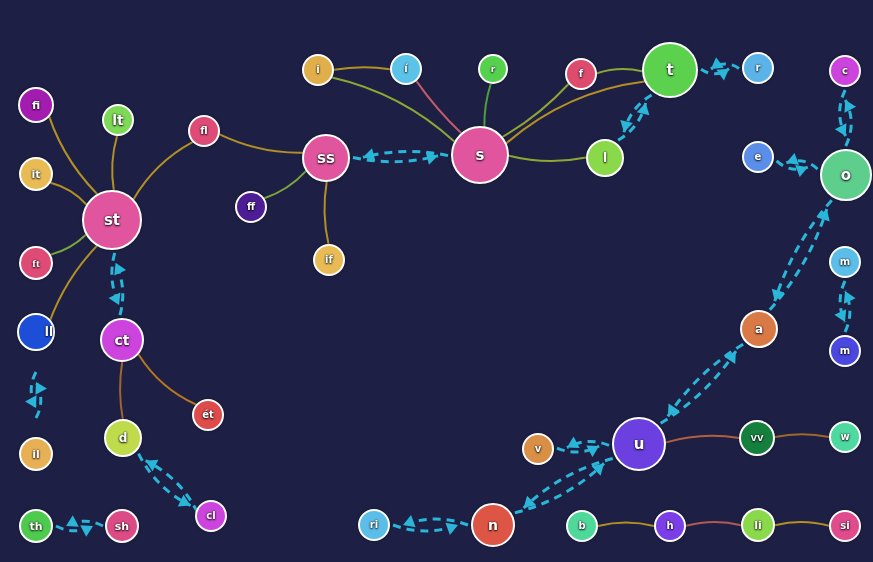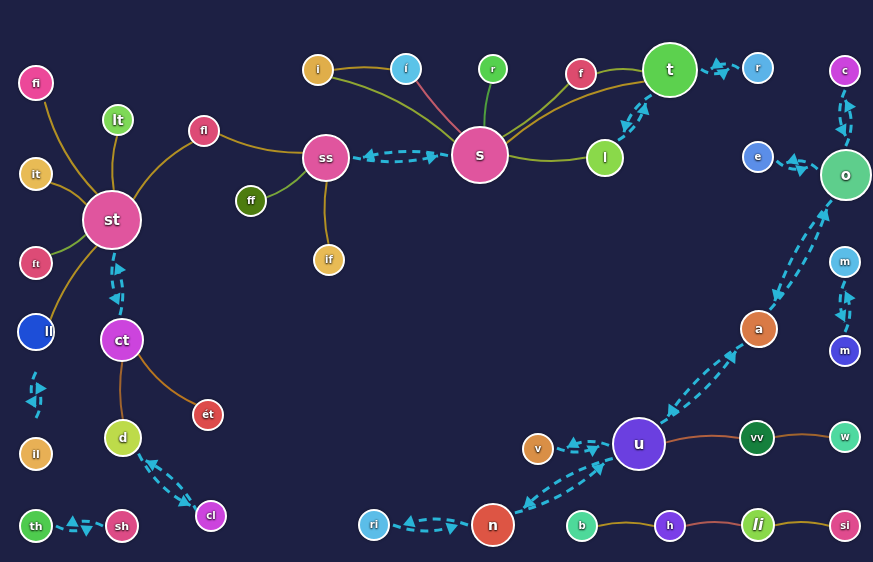--- a/index.html
+++ b/index.html
@@ -128,21 +128,21 @@
       <path d="M 514.860991073861 512.8716419384745 Q 565.9217026778417 499.8185074184577 604.0224142818225 463.40537289844093" stroke="#29b6d8" stroke-width="3" stroke-dasharray="8,6" fill="none" stroke-linecap="butt"></path>
       <polygon points="604.0224142818225,463.40537289844093 600.5610687315109,475.7045227463506 591.579171461987,466.30635689126376" fill="#29b6d8"></polygon>
       <path d="M 612.7668107113669 458.5540296738307 Q 561.7060991073861 471.60716419384744 523.6053875034053 508.0202987138642" stroke="#29b6d8" stroke-width="3" stroke-dasharray="8,6" fill="none" stroke-linecap="butt"></path>
       <polygon points="523.6053875034053,508.0202987138642 527.0667330537169,495.7211488659545 536.0486303232408,505.11931472104135" fill="#29b6d8"></polygon>
       <path d="M 393 525 Q 425.5 536.9 458 525" stroke="#29b6d8" stroke-width="3" stroke-dasharray="8,6" fill="none" stroke-linecap="butt"></path>
       <polygon points="458,525 449.90554532821136,534.8858385363286 445.43575365330264,522.6784242981324" fill="#29b6d8"></polygon>
       <path d="M 468 525 Q 435.5 513.1 403 525" stroke="#29b6d8" stroke-width="3" stroke-dasharray="8,6" fill="none" stroke-linecap="butt"></path>
       <polygon points="403,525 411.09445467178864,515.1141614636714 415.56424634669736,527.3215757018676" fill="#29b6d8"></polygon>
     </svg>
   <div id="node-layer">
-      <div class="node" style="left: 36px; top: 83px; width: 36px; height: 36px; background: #ec4899;">
+      <div class="node" style="left: 36px; top: 105px; width: 36px; height: 36px; background: #a21caf;">
         <span class="node-label" style="font-size: 11px;">fi</span>
       </div>
       <div class="node" style="left: 118px; top: 120px; width: 32px; height: 32px; background: rgb(126, 217, 87);">
         <span class="node-label" style="font-size: 14px;">lt</span>
       </div>
       <div class="node" style="left: 36px; top: 174px; width: 34px; height: 34px; background: rgb(232, 187, 85);">
         <span class="node-label" style="font-size: 11px;">it</span>
       </div>
       <div class="node" style="left: 112px; top: 220px; width: 60px; height: 60px; background: rgb(224, 85, 158);">
         <span class="node-label" style="font-size: 15px;">st</span>
@@ -170,25 +170,25 @@
       </div>
       <div class="node" style="left: 122px; top: 526px; width: 34px; height: 34px; background: rgb(221, 75, 134);">
         <span class="node-label" style="font-size: 11px;">sh</span>
       </div>
       <div class="node" style="left: 211px; top: 516px; width: 32px; height: 32px; background: rgb(204, 68, 221);">
         <span class="node-label" style="font-size: 10px;">cl</span>
       </div>
       <div class="node" style="left: 204px; top: 131px; width: 32px; height: 32px; background: rgb(221, 75, 118);">
         <span class="node-label" style="font-size: 10px;">fl</span>
       </div>
-      <div class="node" style="left: 251px; top: 201px; width: 32px; height: 32px; background: #4d7c0f;">
+      <div class="node" style="left: 251px; top: 207px; width: 32px; height: 32px; background: #4c1d95;">
         <span class="node-label" style="font-size: 10px;">ff</span>
       </div>
       <div class="node" style="left: 326px; top: 158px; width: 48px; height: 48px; background: rgb(224, 85, 158);">
-        <span class="node-label" style="font-size: 12px;">ss</span>
+        <span class="node-label" style="font-size: 15px;">ss</span>
       </div>
       <div class="node" style="left: 329px; top: 260px; width: 32px; height: 32px; background: rgb(232, 187, 85); align-items: center;">
         <span class="node-label" style="font-size: 10px;">if</span>
       </div>
       <div class="node" style="left: 318px; top: 70px; width: 32px; height: 32px; background: rgb(224, 174, 74);">
         <span class="node-label" style="font-size: 10px;">i</span>
       </div>
       <div class="node" style="left: 406px; top: 69px; width: 32px; height: 32px; background: rgb(91, 195, 232);">
         <span class="node-label" style="font-size: 10px;">í</span>
       </div>
@@ -246,19 +246,19 @@
       <div class="node" style="left: 493px; top: 525px; width: 44px; height: 44px; background: rgb(221, 85, 68);">
         <span class="node-label" style="font-size: 14px;">n</span>
       </div>
       <div class="node" style="left: 582px; top: 526px; width: 32px; height: 32px; background: rgb(78, 217, 154);">
         <span class="node-label" style="font-size: 10px;">b</span>
       </div>
       <div class="node" style="left: 670px; top: 526px; width: 32px; height: 32px; background: rgb(123, 63, 232);">
         <span class="node-label" style="font-size: 10px;">h</span>
       </div>
       <div class="node" style="left: 758px; top: 525px; width: 34px; height: 34px; background: rgb(138, 217, 74);">
-        <span class="node-label" style="font-size: 16px; font-style: italic;">li</span>
+        <span class="node-label" style="font-size: 11px;">li</span>
       </div>
       <div class="node" style="left: 845px; top: 526px; width: 32px; height: 32px; background: rgb(224, 75, 142);">
         <span class="node-label" style="font-size: 10px;">si</span>
       </div>
     </div>
 </div>
 
 </body></html>

